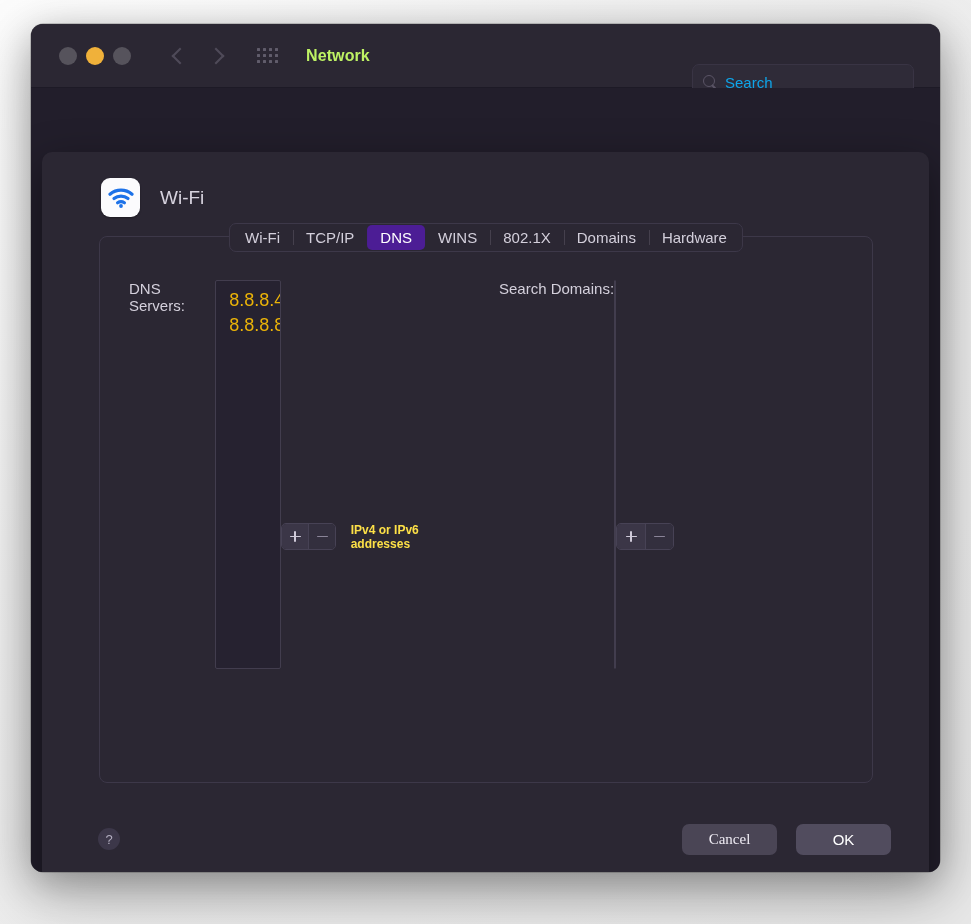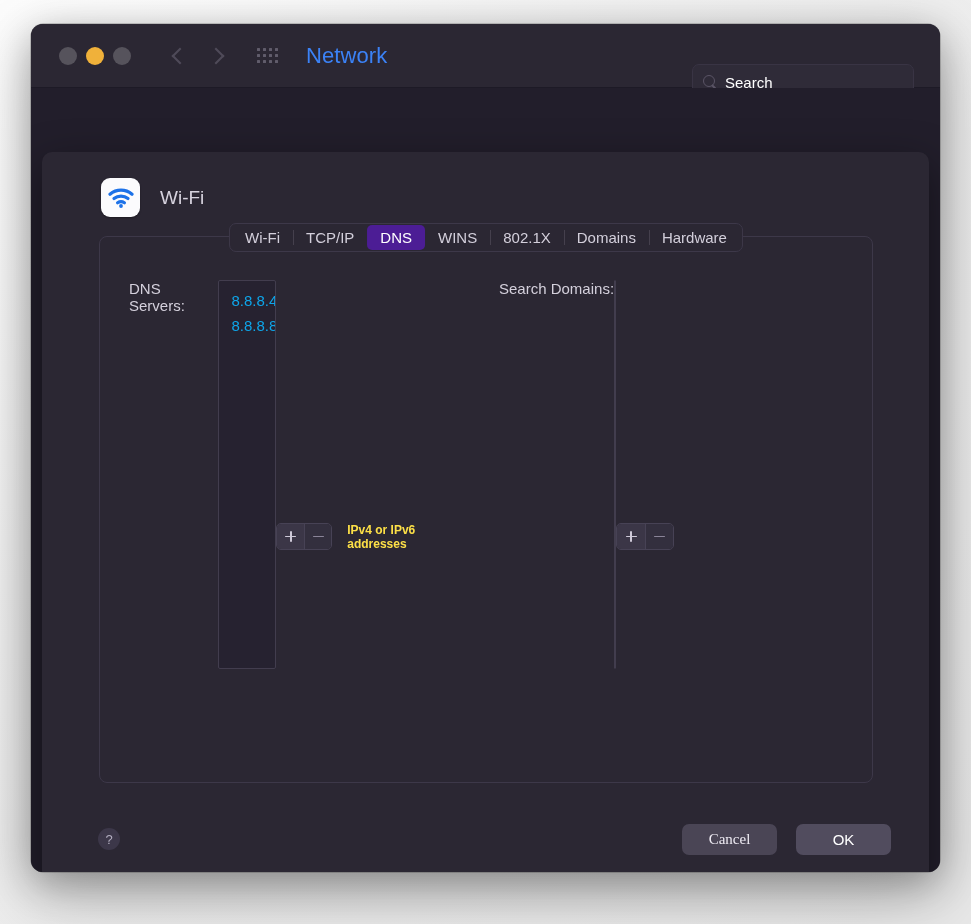--- a/index.html
+++ b/index.html
@@ -101,23 +101,23 @@
   }
   .grid-icon i {
     display: block;
     width: 3px; height: 3px;
     background: #8d8899;
     border-radius: 0.5px;
   }
 
   .win-title {
     margin-left: 28px;
-    font-size: 22px;
-    font-weight: normal;
-    color: #3b82f6;
+    font-size: 16px;
+    font-weight: bold;
+    color: #bef264;
     letter-spacing: 0.1px;
   }
 
   .search-field {
     position: absolute;
     right: 26px;
     top: 40px;
     width: 222px;
     height: 36px;
     background: #2f2b38;
@@ -146,21 +146,21 @@
     content: "";
     position: absolute;
     left: 9px; top: 9px;
     width: 5px; height: 1.6px;
     background: #777084;
     transform: rotate(45deg);
     transform-origin: left center;
   }
   .search-placeholder {
     font-size: 15px;
-    color: #ffffff;
+    color: #0ea5e9;
   }
 
   
   .win-body {
     position: relative;
     height: 784px;
     background: #221e2b;
   }
 
   .bg-buttons {
@@ -292,22 +292,22 @@
   }
   .list-box {
     height: 389px;
     background: #262230;
     border: 1px solid #423d4e;
     border-radius: 2px;
     padding: 7px 0 0 0;
     overflow: hidden;
   }
   .list-row {
-    font-size: 15px;
-    color: #0ea5e9;
+    font-size: 18px;
+    color: #eab308;
     padding: 3px 0 3px 13px;
     line-height: 19px;
   }
 
   
   .col-footer {
     display: flex;
     align-items: center;
     gap: 15px;
     margin-top: 11px;

